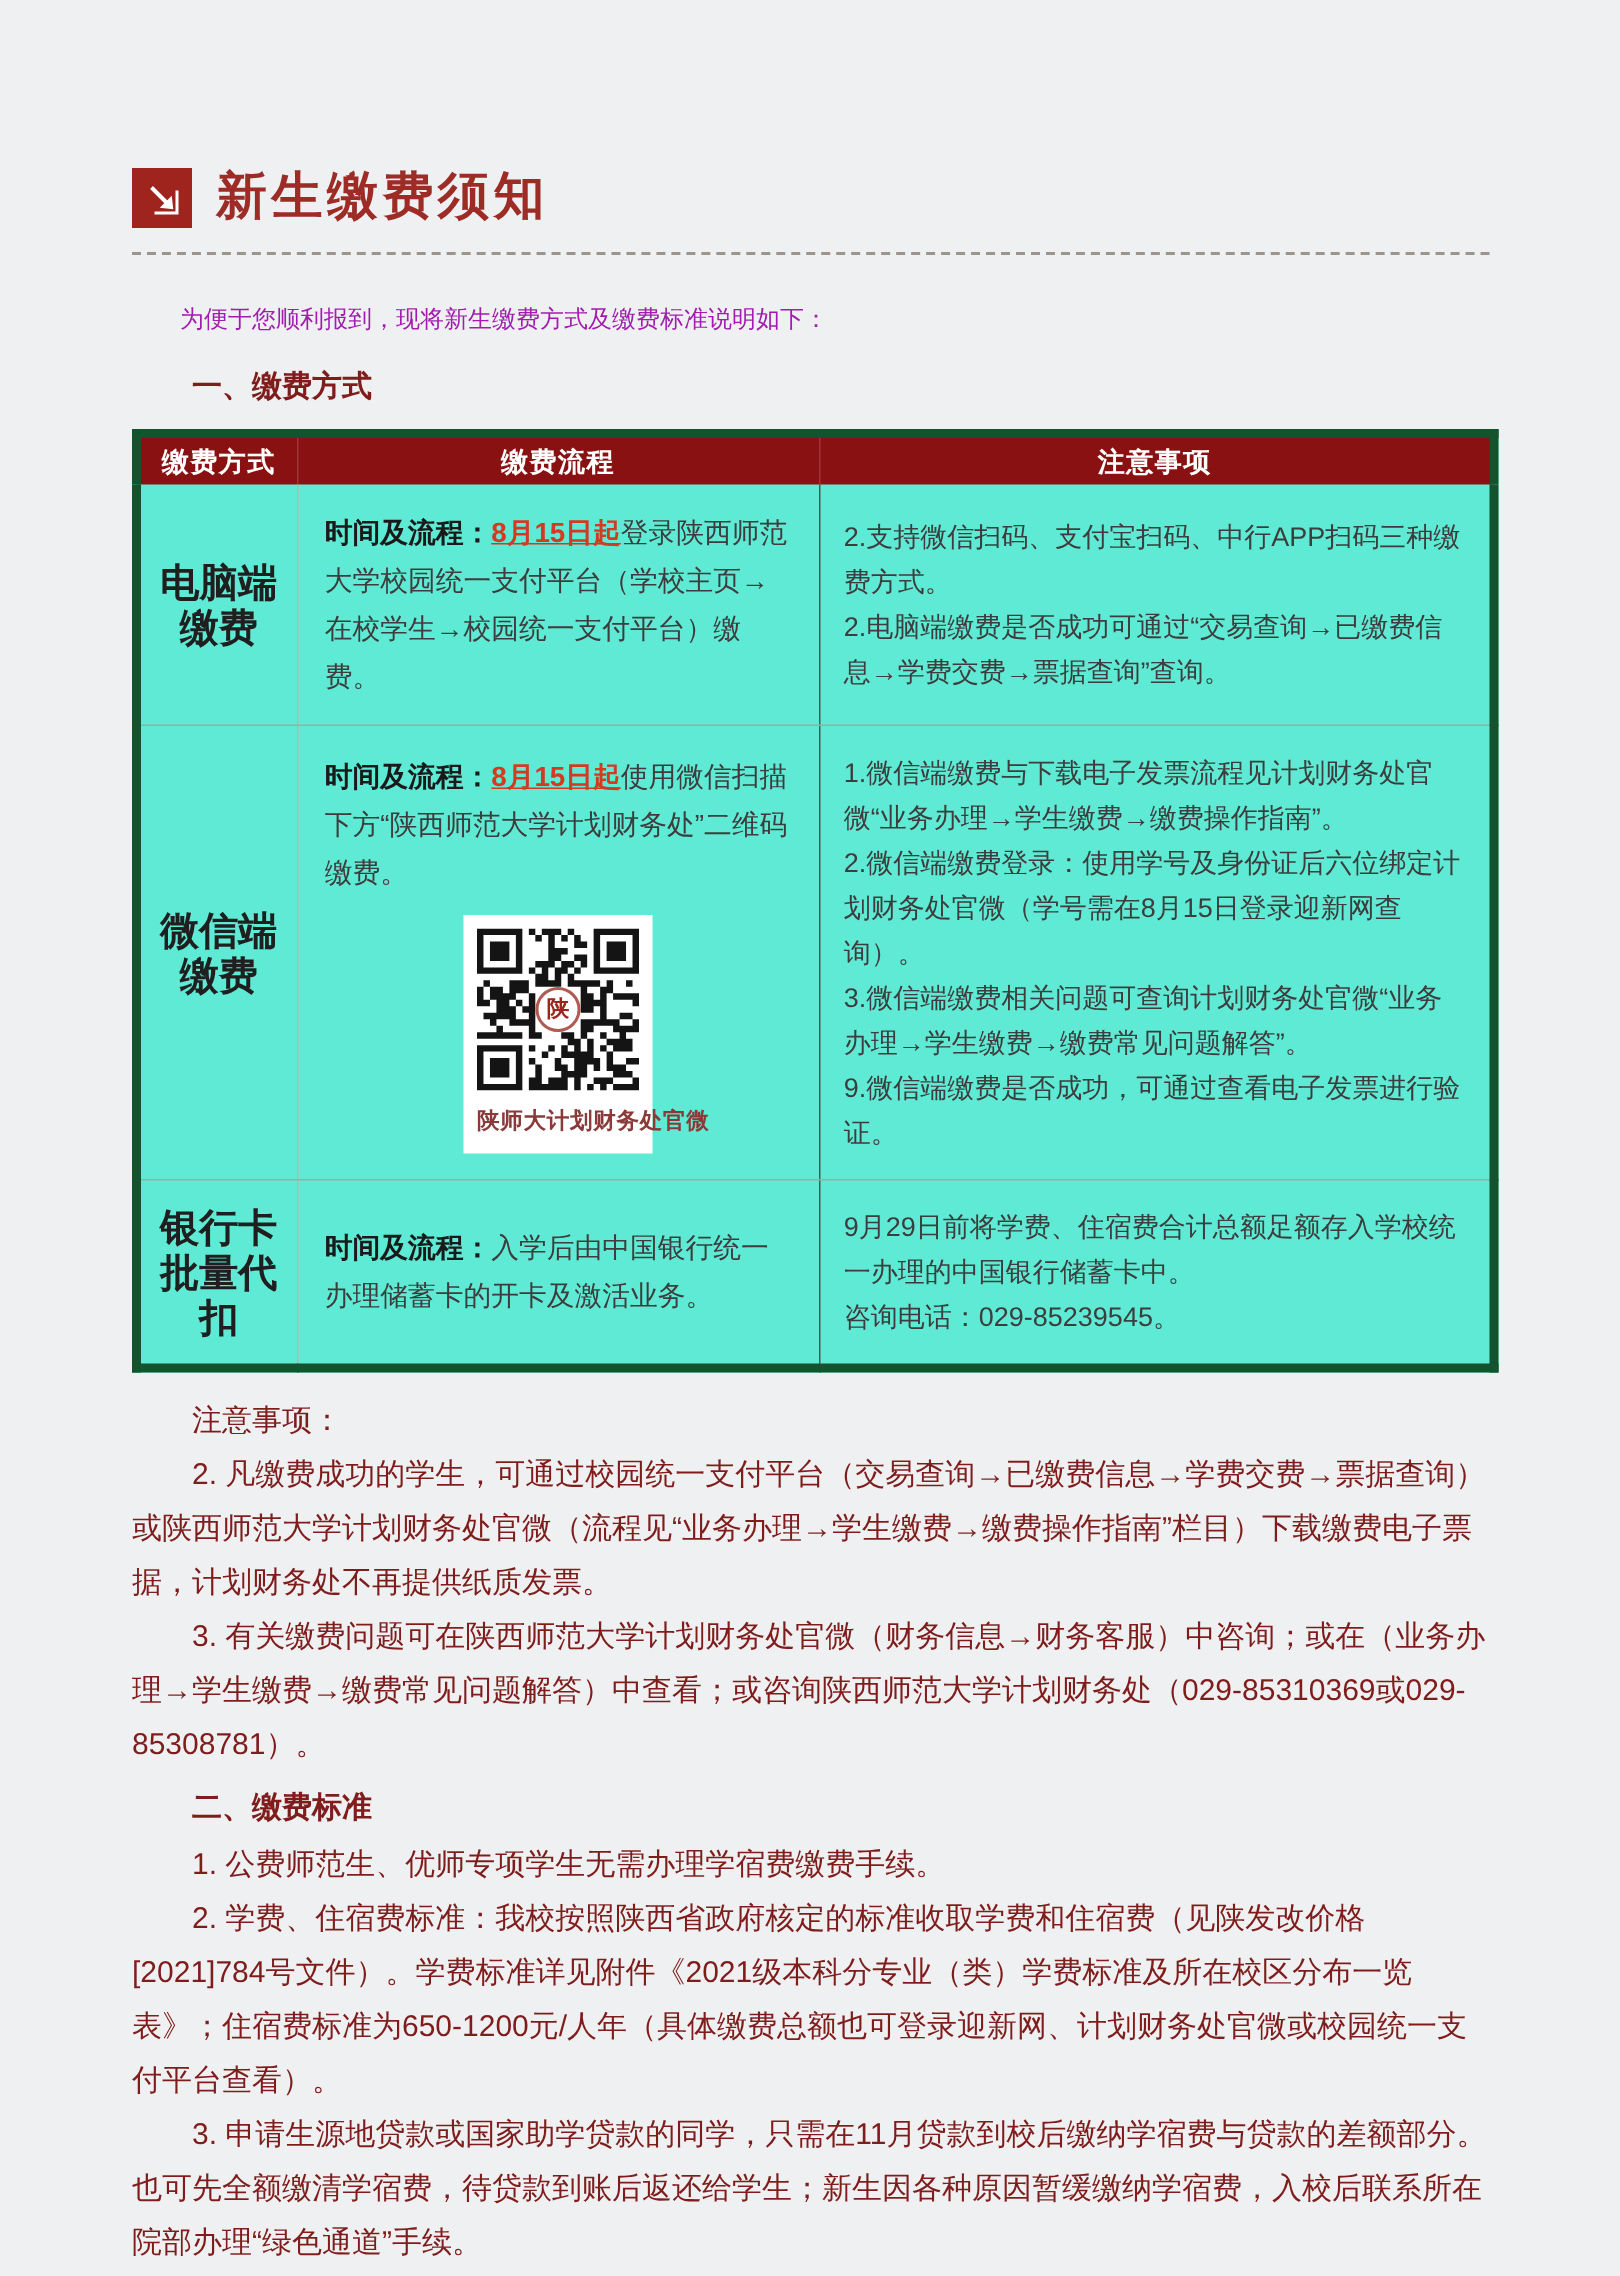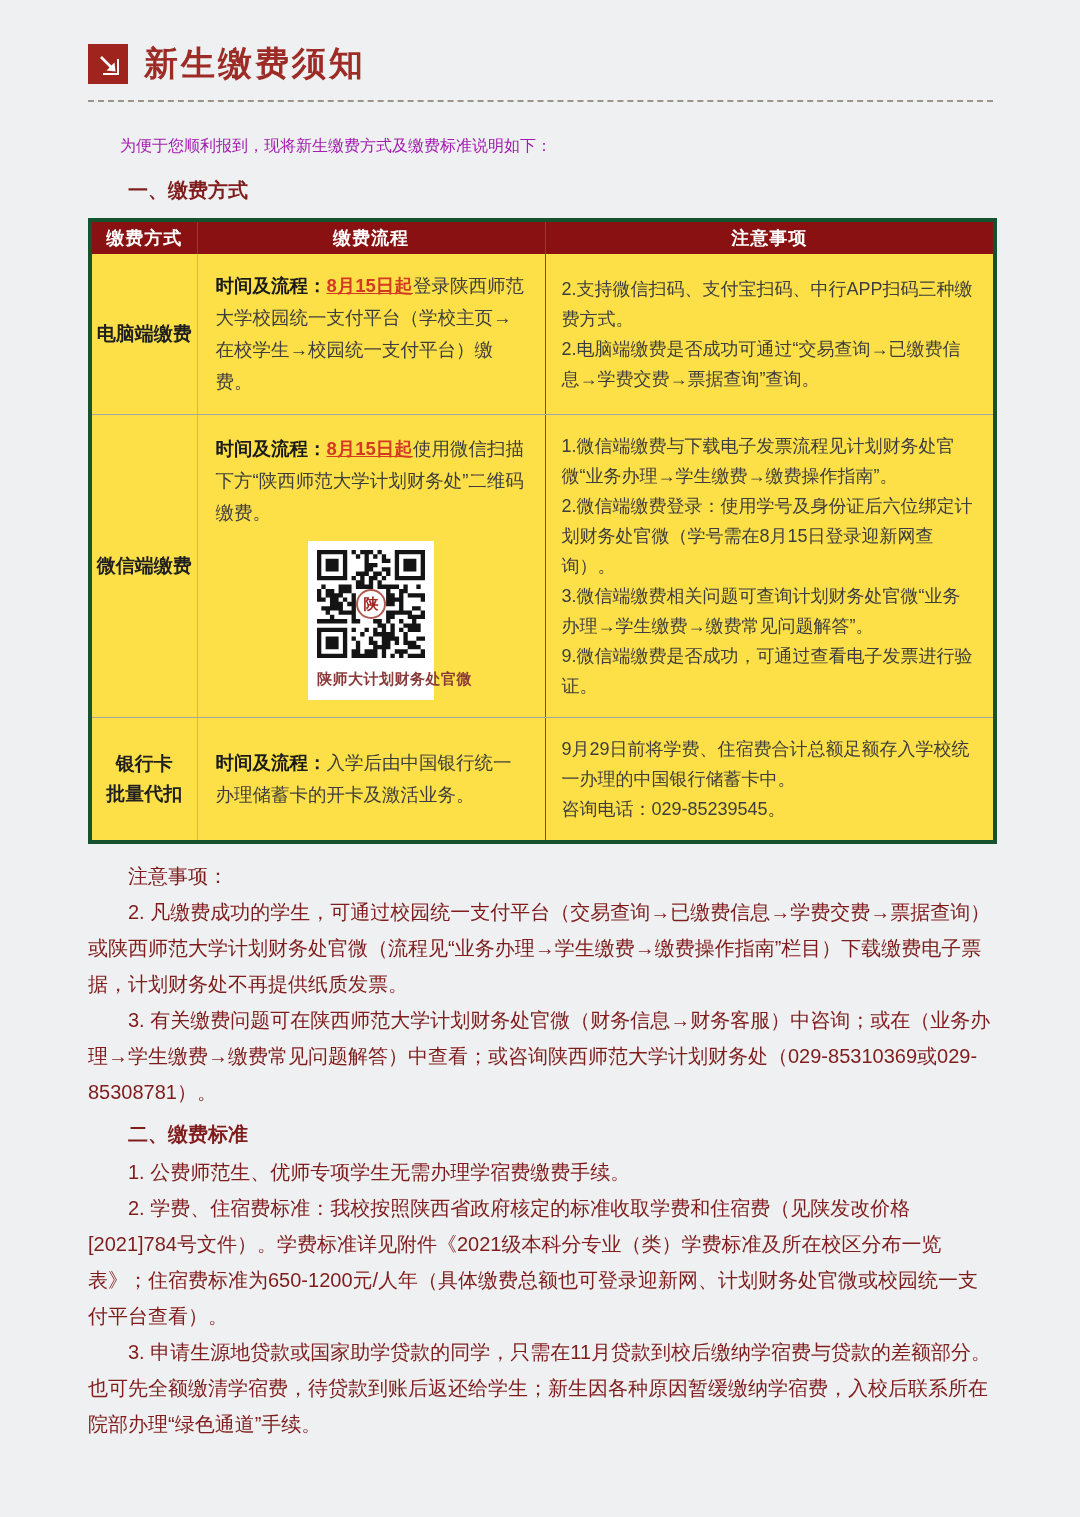--- a/index.html
+++ b/index.html
@@ -6,21 +6,21 @@
   html, body { background: #eff0f1; }
   body {
     width: 1080px; height: 1517px; position: relative;
     font-family: "Liberation Sans", sans-serif;
     color: #3b3b3b;
   }
   .content { position: absolute; left: 88px; top: 0; width: 905px; }
 
   
   .page-header {
-    margin-top: 44px;
+    margin-top: 112px;
     display: flex; align-items: center; gap: 16px;
     padding-bottom: 16px;
     border-bottom: 2px dashed #9b958e;
   }
   .hdr-icon {
     width: 40px; height: 40px; background: #a0241e;
     display: flex; align-items: center; justify-content: center;
     flex: 0 0 auto;
   }
   .hdr-icon svg { width: 30px; height: 30px; }
@@ -36,34 +36,34 @@
   }
   .sec-title {
     margin-top: 12px; margin-bottom: 12px;
     font-size: 20px; font-weight: bold; color: #7f1d1d;
     text-indent: 2em; line-height: 32px;
   }
 
   
   table.pay {
     width: 905px; border-collapse: collapse; table-layout: fixed;
-    border: 4px solid #14532d; background: #fde047;
+    border: 6px solid #14532d; background: #5eead4;
   }
   table.pay col.c1 { width: 107px; }
   table.pay col.c2 { width: 348px; }
   table.pay col.c3 { width: 450px; }
   table.pay th {
     background: #8a1111; color: #ffffff; font-size: 18px; font-weight: bold;
     height: 34px; text-align: center; letter-spacing: 1px;
     border-right: 1px solid #a03535;
   }
   table.pay th:last-child { border-right: none; }
   table.pay td { vertical-align: middle; }
   td.c1 {
-    text-align: center; font-weight: bold; color: #1f1f1f; font-size: 19px;
+    text-align: center; font-weight: bold; color: #1f1f1f; font-size: 26px;
     border-right: 1px solid #b5b5b5; line-height: 30px;
   }
   td.c2 {
     padding: 16px 18px; font-size: 18.5px; line-height: 32px;
     color: #3d3d3d; border-right: 1px solid #555;
   }
   td.c3 { padding: 16px 16px; font-size: 18px; line-height: 30px; color: #3d3d3d; }
   tr.r1 td { height: 142px; border-bottom: 1px solid #a6a6a6; }
   tr.r2 td { height: 260px; border-bottom: 1px solid #a6a6a6; }
   tr.r3 td { height: 112px; }

